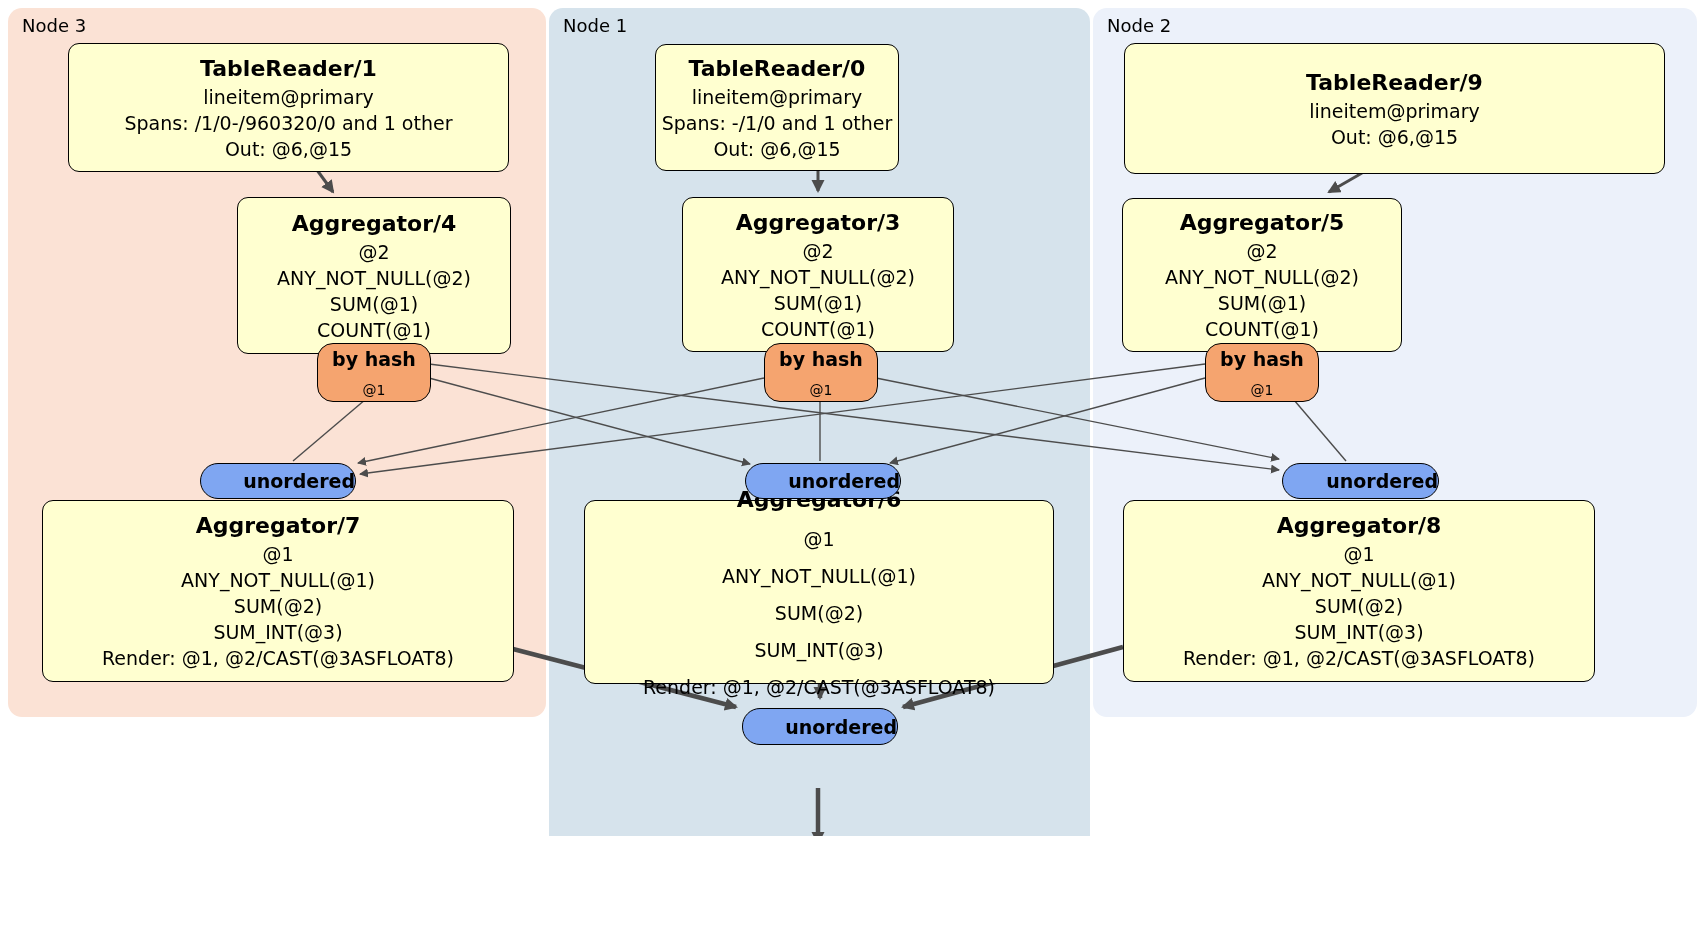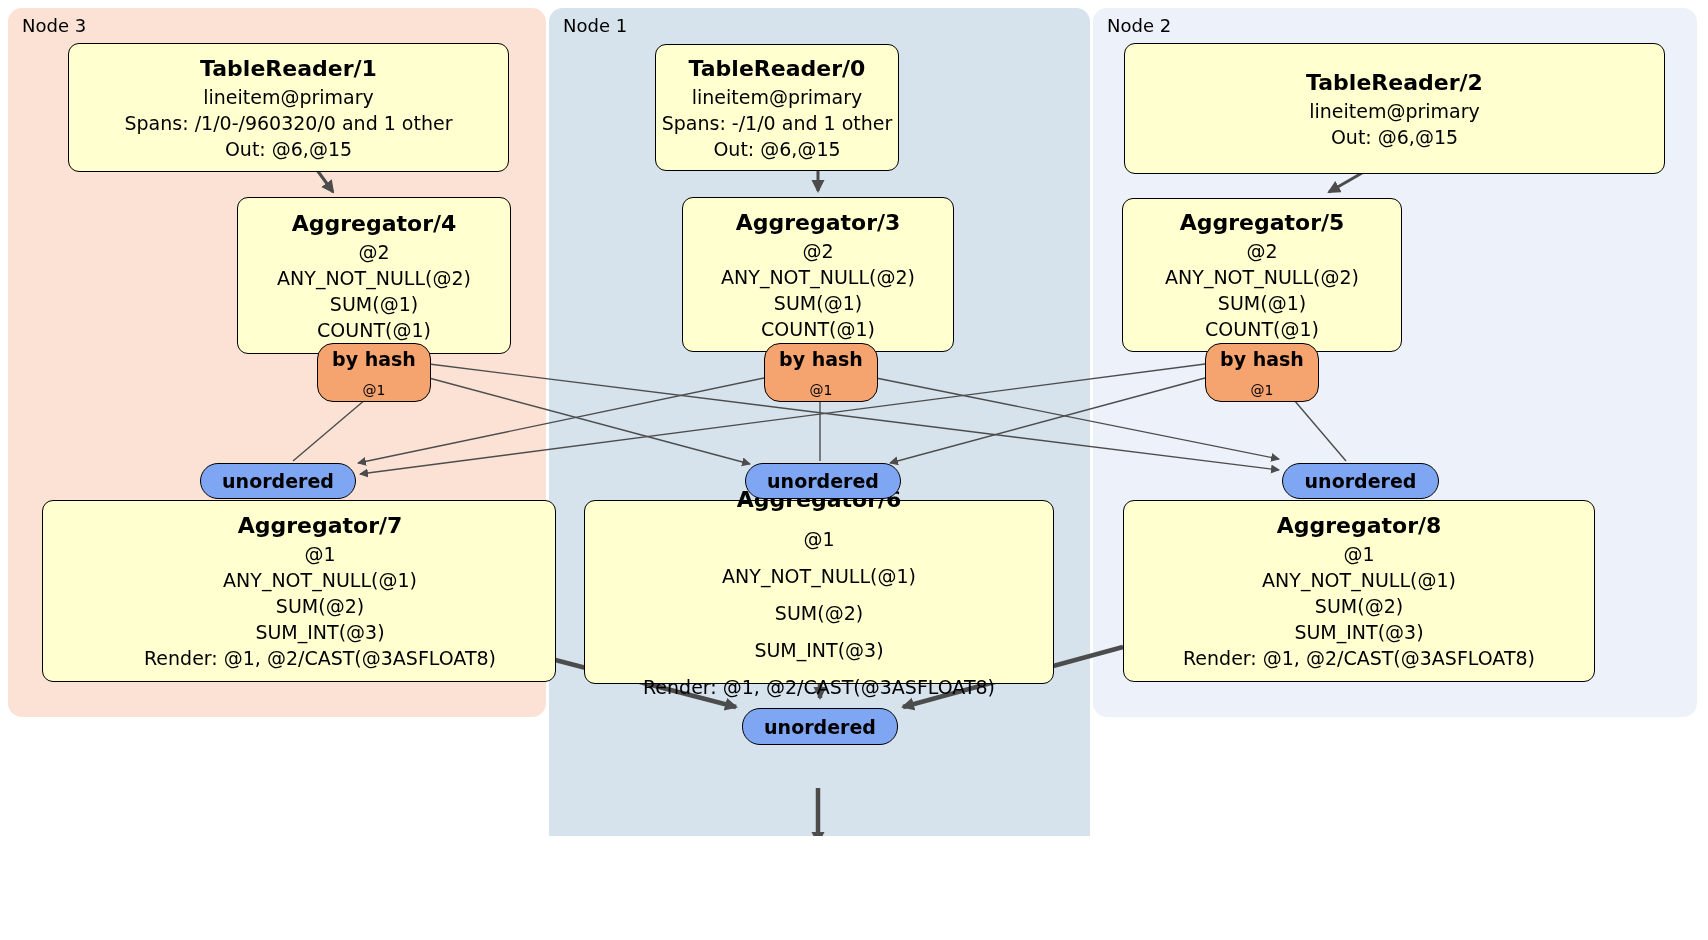--- a/index.html
+++ b/index.html
@@ -19,21 +19,21 @@
         justify-content:center;align-items:center;text-align:right;color:#000;}
   .pbox .t{font-weight:bold;font-size:22px;line-height:30px;white-space:nowrap;}
   .pbox .bl{font-size:19px;line-height:26px;white-space:nowrap;}
   .router{position:absolute;z-index:4;background:var(--router-bg,#F5A46F);
           border:1.6px solid #000;border-radius:16px;display:flex;flex-direction:column;
           justify-content:center;align-items:center;color:#000;gap:12px;}
   .router .t{font-weight:bold;font-size:19px;line-height:22px;}
   .router .d{font-size:14px;line-height:16px;}
   .sync{position:absolute;z-index:4;background:var(--sync-bg,#7FA6F2);
         border:1.6px solid #000;border-radius:18px;display:flex;
-        justify-content:center;align-items:center;color:#000;
+        justify-content:flex-end;align-items:center;color:#000;
         font-weight:bold;font-size:19px;}
   .bigt{font-weight:bold;font-size:23px;}
 </style>
 </head>
 <body>
 
 <div class="stage">
 
   <div class="region region-node3">
     <div class="region-label">Node 3</div>
@@ -90,21 +90,21 @@
     <div class="bl">SUM(@1)</div>
     <div class="bl">COUNT(@1)</div>
   </div>
   <div class="router" style="left:317px;top:343px;width:112px;height:57px;">
     <div class="t">by hash</div>
     <div class="d">@1</div>
   </div>
   <div class="sync" style="left:200px;top:463px;width:154px;height:34px;">
     <span>unordered</span>
   </div>
-  <div class="pbox" style="left:42px;top:500px;width:470px;height:180px;padding-left:42px;">
+  <div class="pbox" style="left:42px;top:500px;width:470px;height:180px;">
     <div class="t">Aggregator/7</div>
     <div class="bl">@1</div>
     <div class="bl">ANY_NOT_NULL(@1)</div>
     <div class="bl">SUM(@2)</div>
     <div class="bl">SUM_INT(@3)</div>
     <div class="bl">Render: @1, @2/CAST(@3ASFLOAT8)</div>
   </div>
 
   <div class="pbox" style="left:655px;top:44px;width:242px;height:125px;">
     <div class="t">TableReader/0</div>
@@ -135,21 +135,21 @@
     <div class="bl">Render: @1, @2/CAST(@3ASFLOAT8)</div>
   </div>
   <div class="sync" style="left:742px;top:708px;width:154px;height:35px;">
     <span>unordered</span>
   </div>
   <div class="pbox" style="left:760px;top:857px;width:177px;height:40px;border-radius:14px;">
     <div class="bigt">Response</div>
   </div>
 
   <div class="pbox" style="left:1124px;top:43px;width:539px;height:129px;">
-    <div class="t">TableReader/2</div>
+    <div class="t">TableReader/9</div>
     <div class="bl">lineitem@primary</div>
     <div class="bl">Out: @6,@15</div>
   </div>
   <div class="pbox" style="left:1122px;top:198px;width:278px;height:152px;">
     <div class="t">Aggregator/5</div>
     <div class="bl">@2</div>
     <div class="bl">ANY_NOT_NULL(@2)</div>
     <div class="bl">SUM(@1)</div>
     <div class="bl">COUNT(@1)</div>
   </div>

